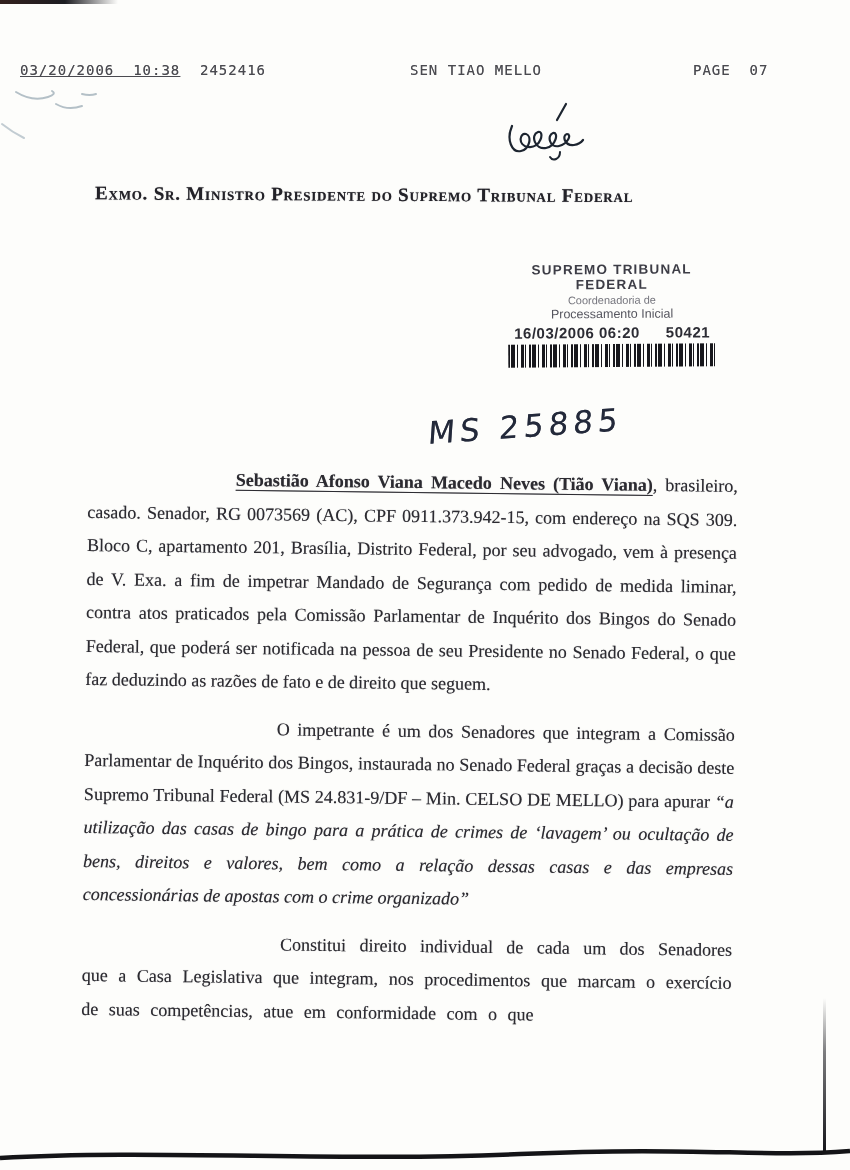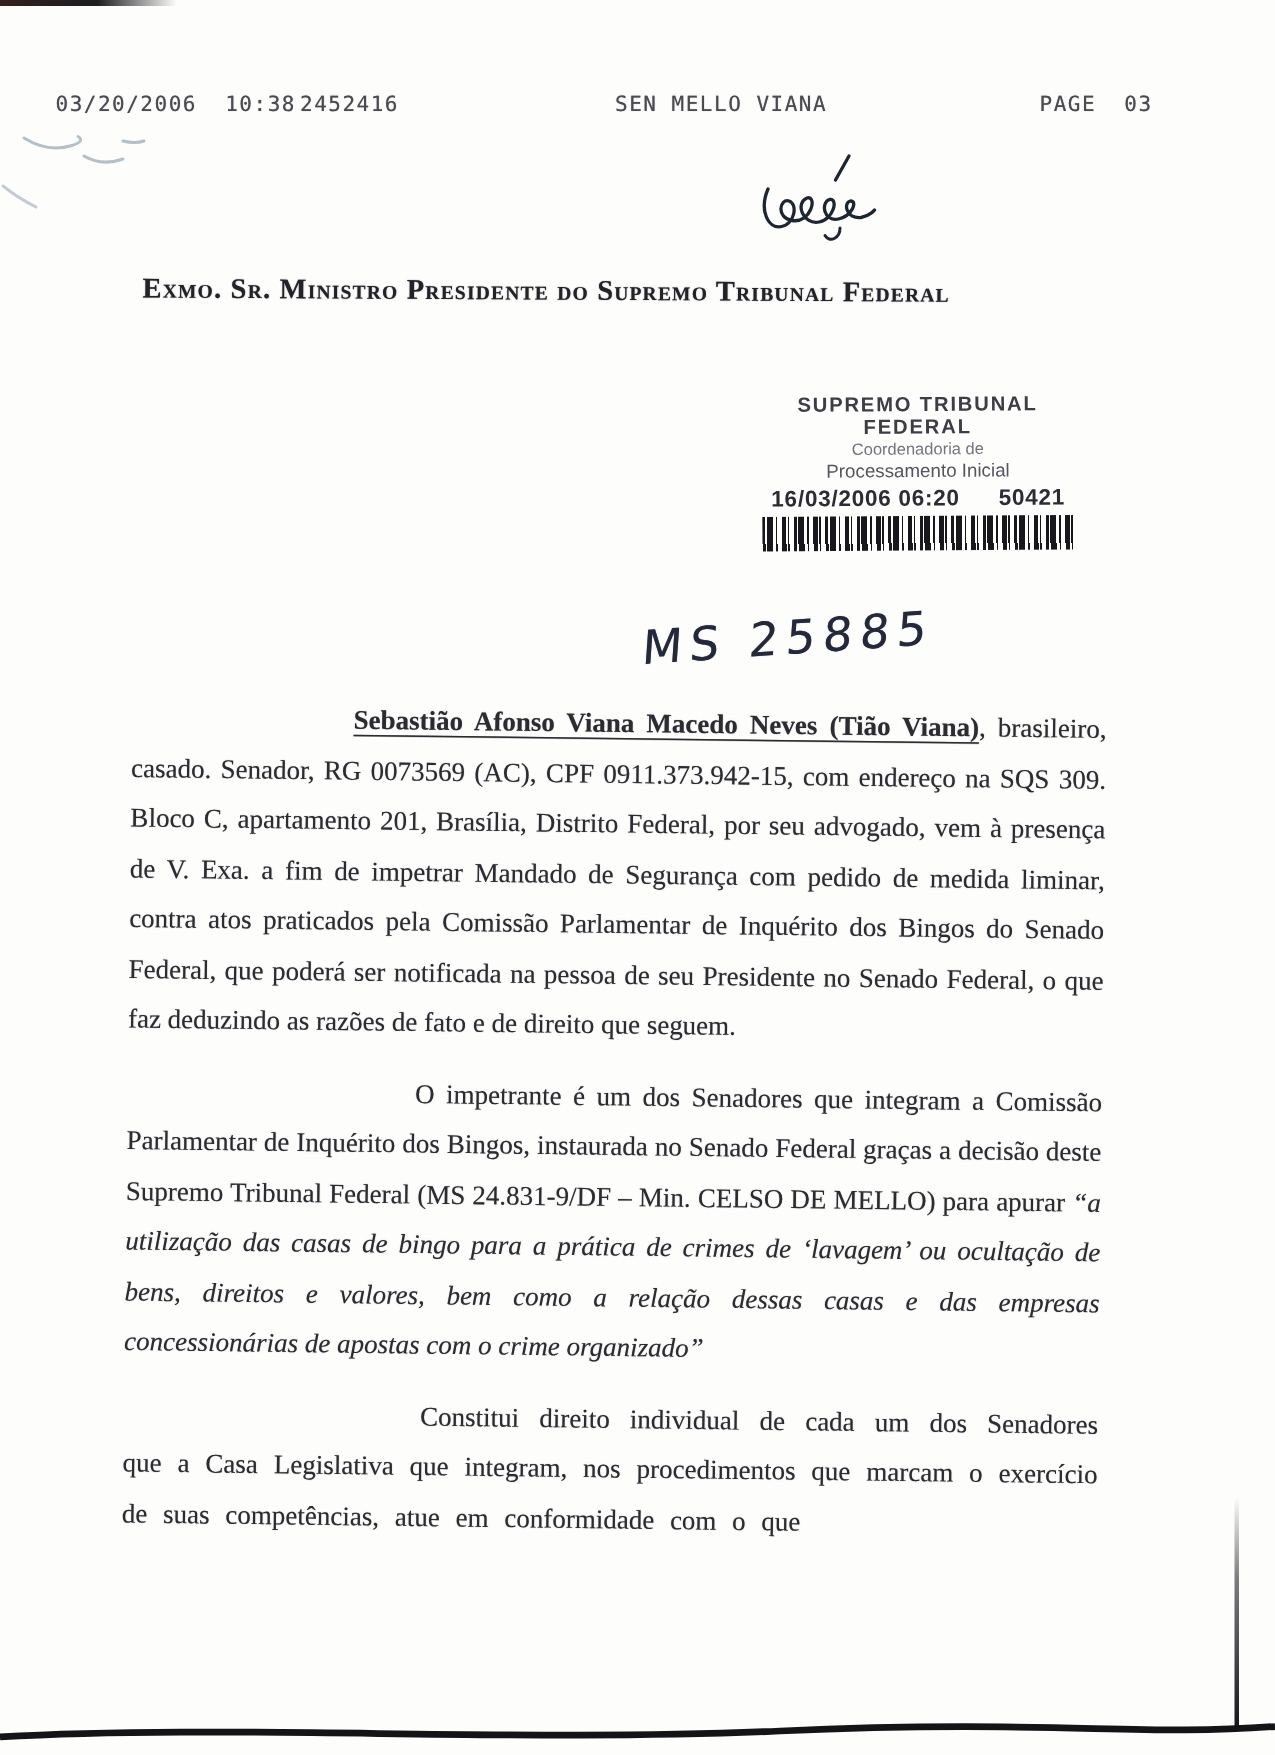--- a/index.html
+++ b/index.html
@@ -16,21 +16,21 @@
     color:#2e2d33;
   }
   
   .fax-header{
     position:absolute;top:62px;left:0;width:850px;height:20px;
     font-family:"DejaVu Sans Mono",monospace;
     font-size:14px;letter-spacing:1px;color:#4a4a50;
     text-shadow:0 0 .6px rgba(60,60,65,.6);
   }
   .fax-header span{position:absolute;white-space:pre;}
-  .fx-datetime{left:37px;}
+  .fx-datetime{left:20px;text-decoration:underline;}
   .fx-number{left:200px;}
   .fx-sender{left:410px;}
   .fx-page{left:693px;}
   
   .artifact{position:absolute;pointer-events:none;}
   .edge-top{top:0;left:0;width:118px;height:4px;
     background:linear-gradient(90deg,#33201d 0%,#1d1d22 55%,rgba(0,0,0,0) 100%);}
   .edge-right{top:998px;left:823px;width:3px;height:154px;
     background:linear-gradient(180deg,rgba(20,20,25,0) 0%,rgba(20,20,25,.55) 35%,#15151a 100%);}
   .smudge1{top:80px;left:12px;}
@@ -112,22 +112,22 @@
   <svg class="artifact smudge2" width="30" height="30" viewBox="0 0 30 30">
     <path d="M2,8 q10,8 22,14" fill="none" stroke="#c2ccd2" stroke-width="2" stroke-linecap="round"></path>
   </svg>
   <svg class="artifact edge-bottom" width="850" height="24" viewBox="0 0 850 24">
     <path d="M0,14 C150,5 340,18 520,10 S760,14 850,7" fill="none" stroke="#141417" stroke-width="4.5"></path>
   </svg>
 
   <div class="fax-header">
     <span class="fx-datetime">03/20/2006  10:38</span>
     <span class="fx-number">2452416</span>
-    <span class="fx-sender">SEN MELLO VIANA</span>
-    <span class="fx-page">PAGE  03</span>
+    <span class="fx-sender">SEN TIAO MELLO</span>
+    <span class="fx-page">PAGE  07</span>
   </div>
 
   <div class="copia">
     <svg width="135" height="68" viewBox="0 0 135 68">
       <path d="M68,6 l-9,16" fill="none" stroke="#1d2530" stroke-width="2.2" stroke-linecap="round"></path>
       <path d="M14,28 c-6,14 0,27 9,25 c9,-2 11,-15 5,-17 c-6,-2 -9,11 2,13 c13,2 17,-17 10,-15 c-8,3 -3,18 8,16 c10,-2 13,-16 7,-15 c-6,2 -4,15 6,13 c9,-2 13,-12 8,-12 c-5,1 -3,12 7,11 c6,-1 9,-5 9,-5" fill="none" stroke="#1d2530" stroke-width="2.2" stroke-linecap="round"></path>
       <path d="M62,54 c0,7 -7,10 -10,5" fill="none" stroke="#1d2530" stroke-width="2" stroke-linecap="round"></path>
     </svg>
     <span class="sr-only">Cópia</span>
   </div>

